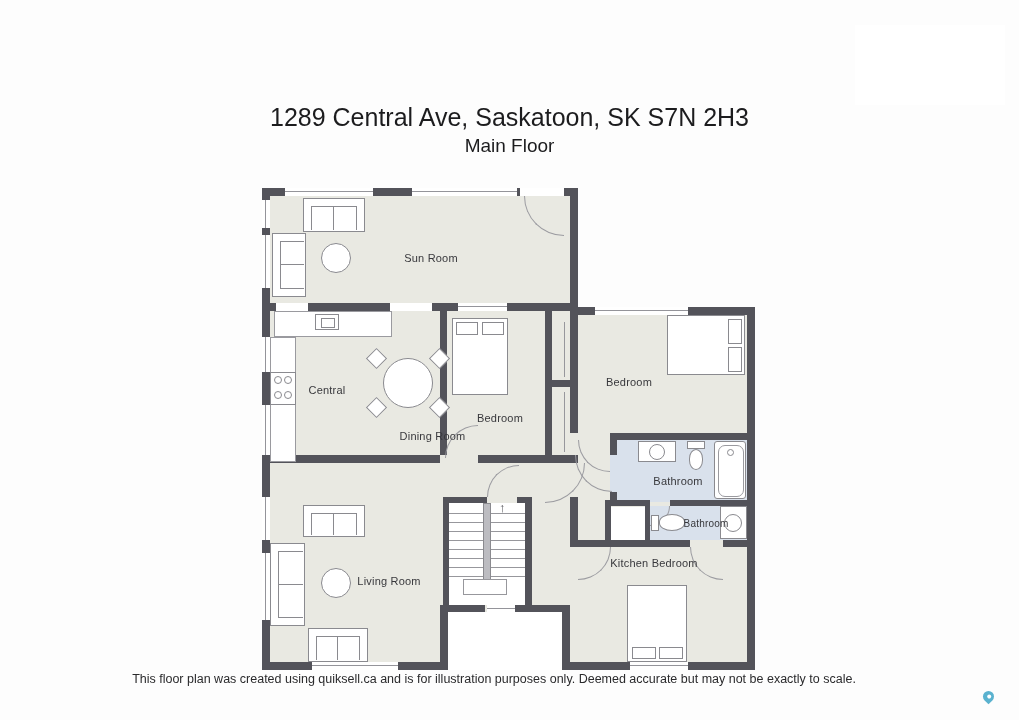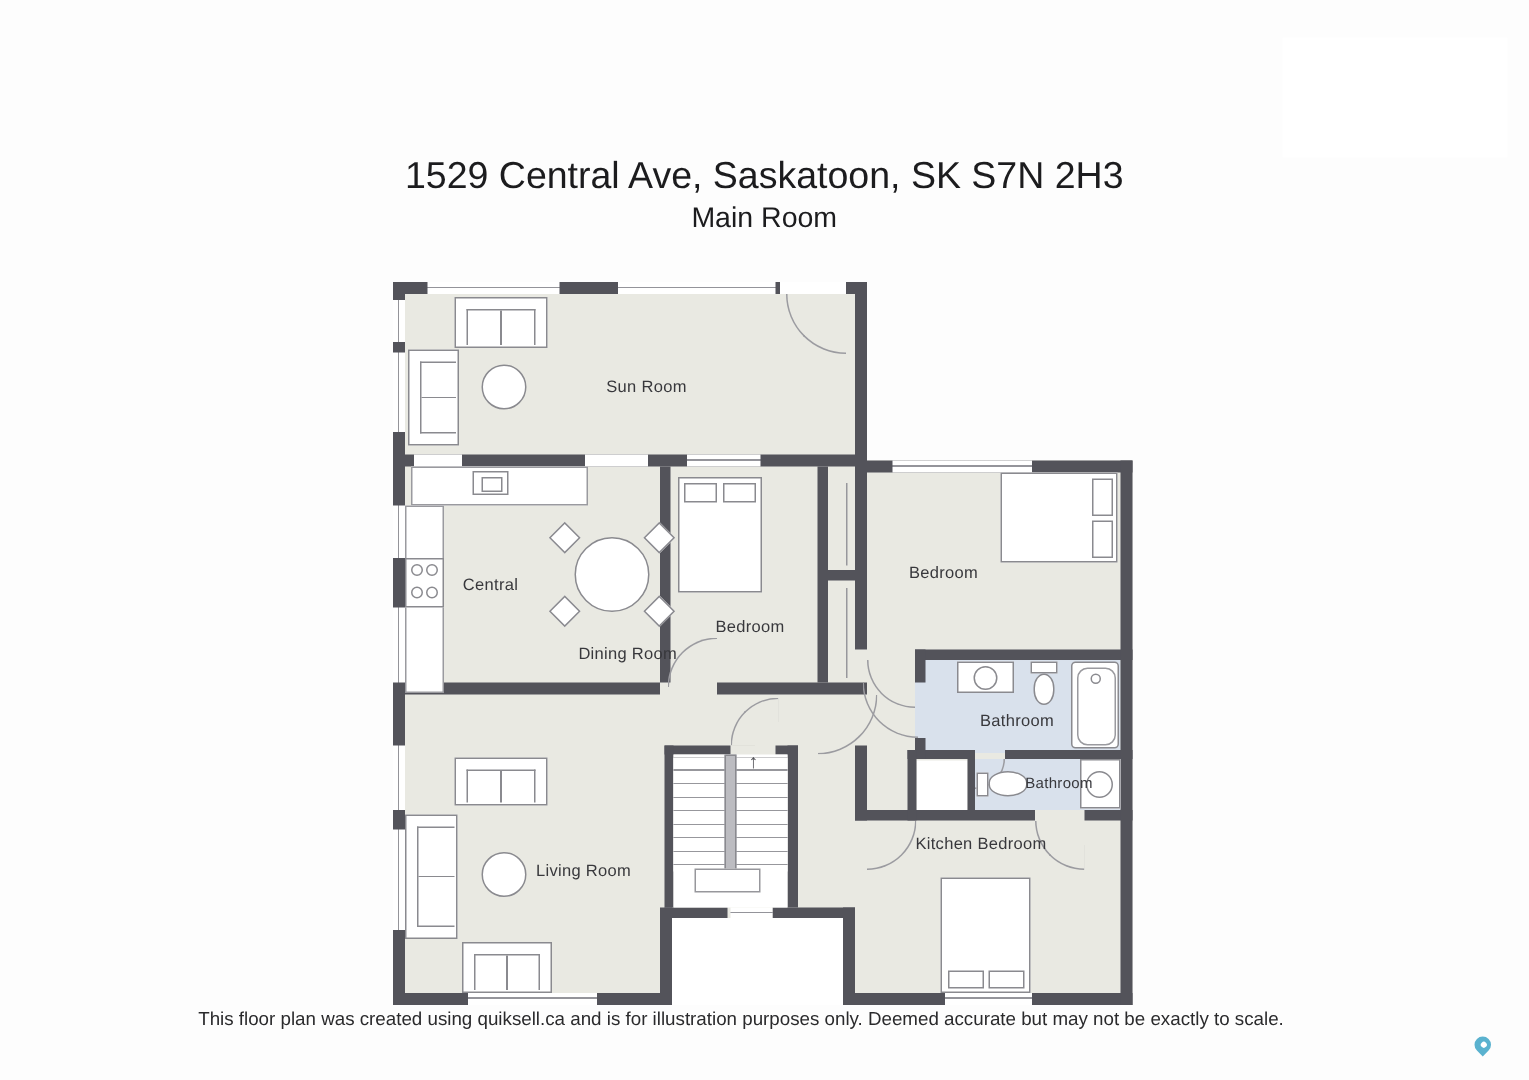--- a/index.html
+++ b/index.html
@@ -51,22 +51,22 @@
   .rod{position:absolute;width:1px;background:#97979c;}
   
   .pin{position:absolute;left:983px;top:691px;width:11px;height:11px;background:#5ab2cf;
     border-radius:50% 50% 50% 0;transform:rotate(-45deg);}
   .pin::after{content:"";position:absolute;left:3.5px;top:3.5px;width:4px;height:4px;background:#fff;border-radius:50%;}
   .wm{position:absolute;left:855px;top:25px;width:150px;height:80px;background:#ffffff;}
 </style>
 </head>
 <body>
 
-<div class="title">1529 Central Ave, Saskatoon, SK S7N 2H3</div>
-<div class="subtitle">Main Room</div>
+<div class="title">1289 Central Ave, Saskatoon, SK S7N 2H3</div>
+<div class="subtitle">Main Floor</div>
 <div class="wm"></div>
 
 <div class="fl" style="left:262px;top:188px;width:316px;height:482px;"></div>
 <div class="fl" style="left:570px;top:307px;width:185px;height:363px;"></div>
 <div class="wh" style="left:448px;top:612px;width:114px;height:58px;"></div>
 <div class="bf" style="left:610px;top:440px;width:137px;height:62px;"></div>
 <div class="bf" style="left:650px;top:506px;width:97px;height:34px;"></div>
 <div class="wh" style="left:611px;top:507px;width:34px;height:33px;"></div>
 
 <div class="w" style="left:262px;top:188px;width:316px;height:8px;"></div>
@@ -203,21 +203,21 @@
 
 <div class="stairs">
   <div class="treads"></div>
   <div class="rail"></div>
   <span class="stair-arrow">↑</span>
   <div class="landing"></div>
 </div>
 
 <div class="lbl" style="left:431px;top:258px;">Sun Room</div>
 <div class="lbl" style="left:327px;top:390px;">Central</div>
-<div class="lbl" style="left:406px;top:436px;padding-left:25px;">Dining Room</div>
+<div class="lbl" style="left:420px;top:436px;padding-left:25px;">Dining Room</div>
 <div class="lbl" style="left:500px;top:418px;">Bedroom</div>
 <div class="lbl" style="left:629px;top:382px;">Bedroom</div>
 <div class="lbl" style="left:678px;top:481px;">Bathroom</div>
 <div class="lbl lbl-sm" style="left:706px;top:523px;">Bathroom</div>
 <div class="lbl" style="left:389px;top:581px;">Living Room</div>
 <div class="lbl" style="left:654px;top:563px;">Kitchen Bedroom</div>
 
 <div class="footer">This floor plan was created using quiksell.ca and is for illustration purposes only. Deemed accurate but may not be exactly to scale.</div>
 <div class="pin"></div>
 

